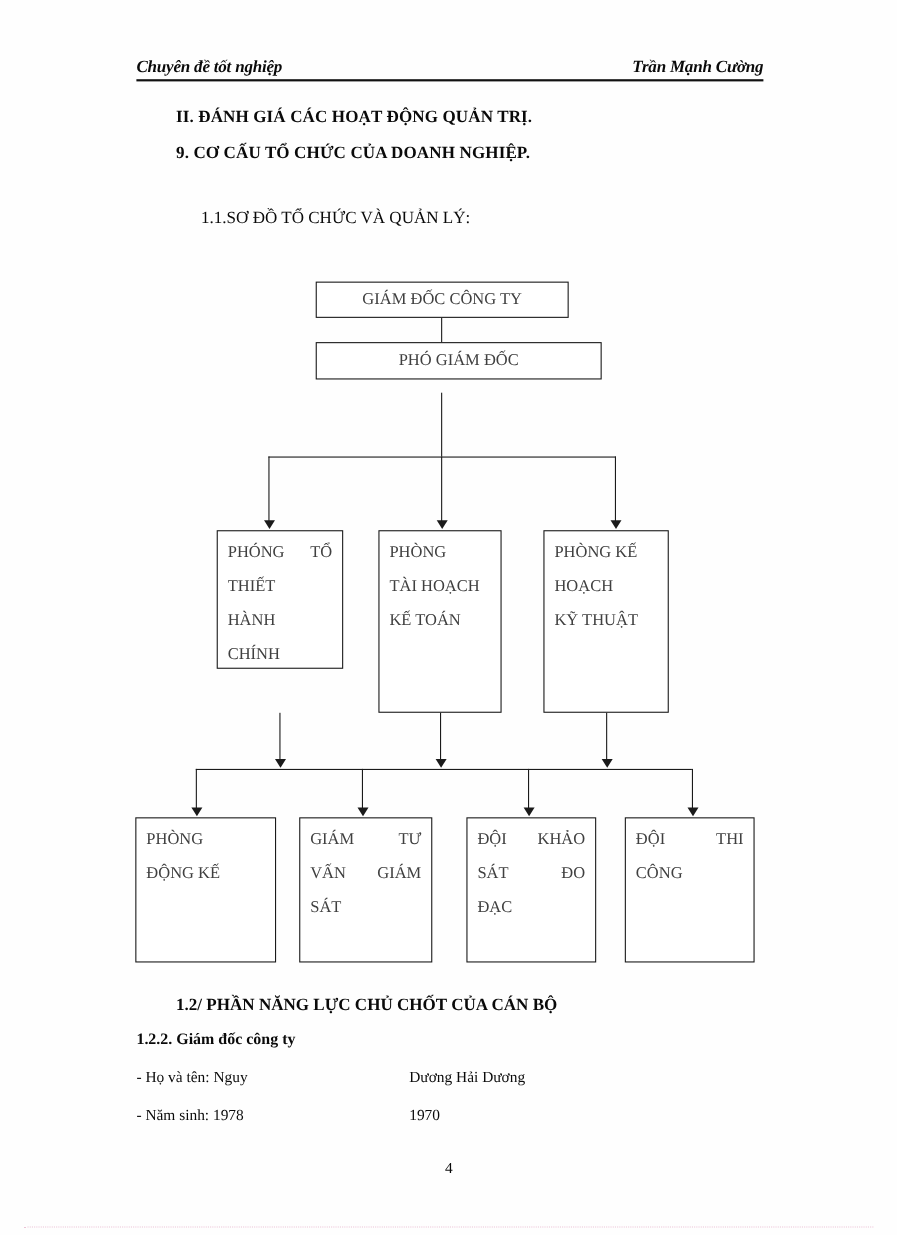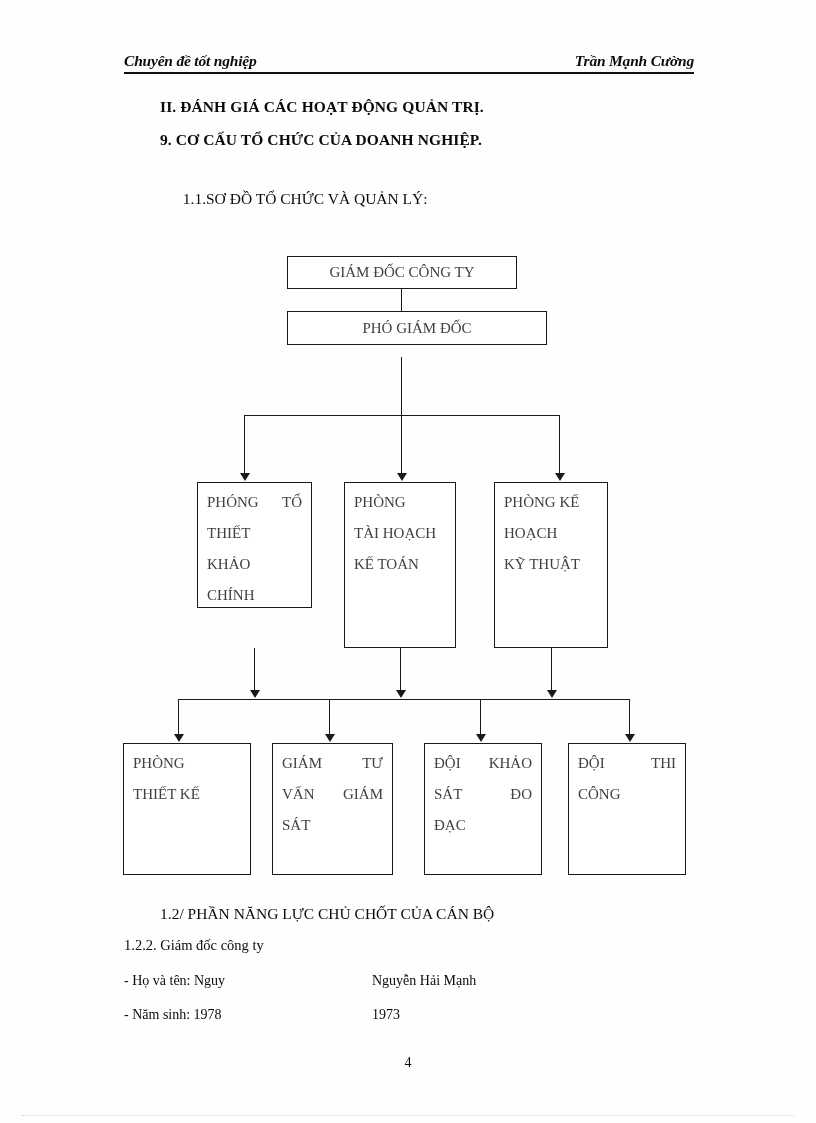--- a/index.html
+++ b/index.html
@@ -125,21 +125,21 @@
     width: 0;
     height: 0;
     border-left: 5px solid transparent;
     border-right: 5px solid transparent;
     border-top: 8px solid #1a1a1a;
   }
 
   
   .t-head {
     position: absolute;
-    font-weight: normal;
+    font-weight: bold;
     font-size: 15.5px;
     white-space: nowrap;
   }
   #txt-1-2    { left: 160px; top: 905px; }
   #txt-1-2-2  { left: 124px; top: 937px; font-size: 14.5px; }
 
   .t-row {
     position: absolute;
     left: 124px;
     font-size: 14px;
@@ -202,21 +202,21 @@
 
     <div class="vline" style="left:401px; top:415px; height:59px;"></div>
     <div class="arrowhead" style="left:397px; top:473px;"></div>
 
     <div class="vline" style="left:559px; top:415px; height:59px;"></div>
     <div class="arrowhead" style="left:555px; top:473px;"></div>
 
     <div class="node stacked" id="node-to-chuc">
       <span class="line">PHÓNG TỔ</span>
       <span class="line flush">THIẾT</span>
-      <span class="line flush">KHẢO</span>
+      <span class="line flush">HÀNH</span>
       <span class="line flush">CHÍNH</span>
     </div>
 
     <div class="node stacked" id="node-tai-chinh">
       <span class="line flush">PHÒNG</span>
       <span class="line flush">TÀI HOẠCH</span>
       <span class="line flush">KẾ TOÁN</span>
     </div>
 
     <div class="node stacked" id="node-ke-hoach">
@@ -243,21 +243,21 @@
     <div class="arrowhead" style="left:325px; top:734px;"></div>
 
     <div class="vline" style="left:480px; top:699px; height:36px;"></div>
     <div class="arrowhead" style="left:476px; top:734px;"></div>
 
     <div class="vline" style="left:629px; top:699px; height:36px;"></div>
     <div class="arrowhead" style="left:625px; top:734px;"></div>
 
     <div class="node stacked" id="node-thiet-ke">
       <span class="line flush">PHÒNG</span>
-      <span class="line flush">THIẾT KẾ</span>
+      <span class="line flush">ĐỘNG KẾ</span>
     </div>
 
     <div class="node stacked" id="node-tu-van">
       <span class="line">GIÁM TƯ</span>
       <span class="line">VẤN GIÁM</span>
       <span class="line flush">SÁT</span>
     </div>
 
     <div class="node stacked" id="node-thi-cong">
       <span class="line">ĐỘI THI</span>
@@ -269,22 +269,22 @@
       <span class="line">SÁT ĐO</span>
       <span class="line flush">ĐẠC</span>
     </div>
 
   </div>
 
   <div class="t-head" id="txt-1-2">1.2/ PHẦN NĂNG LỰC CHỦ CHỐT CỦA CÁN BỘ</div>
   <div class="t-head" id="txt-1-2-2">1.2.2. Giám đốc công ty</div>
 
   <div class="t-row" id="row-hoten">
-    <span class="label">- Họ và tên: Nguy</span><span>Nguyễn Hải Mạnh</span>
+    <span class="label">- Họ và tên: Nguy</span><span>Dương Hải Dương</span>
   </div>
   <div class="t-row" id="row-namsinh">
-    <span class="label">- Năm sinh: 1978</span><span>1973</span>
+    <span class="label">- Năm sinh: 1978</span><span>1970</span>
   </div>
 
   <div id="page-number">4</div>
 
   <div id="scan-edge"></div>
 </div>
 
 </body></html>

